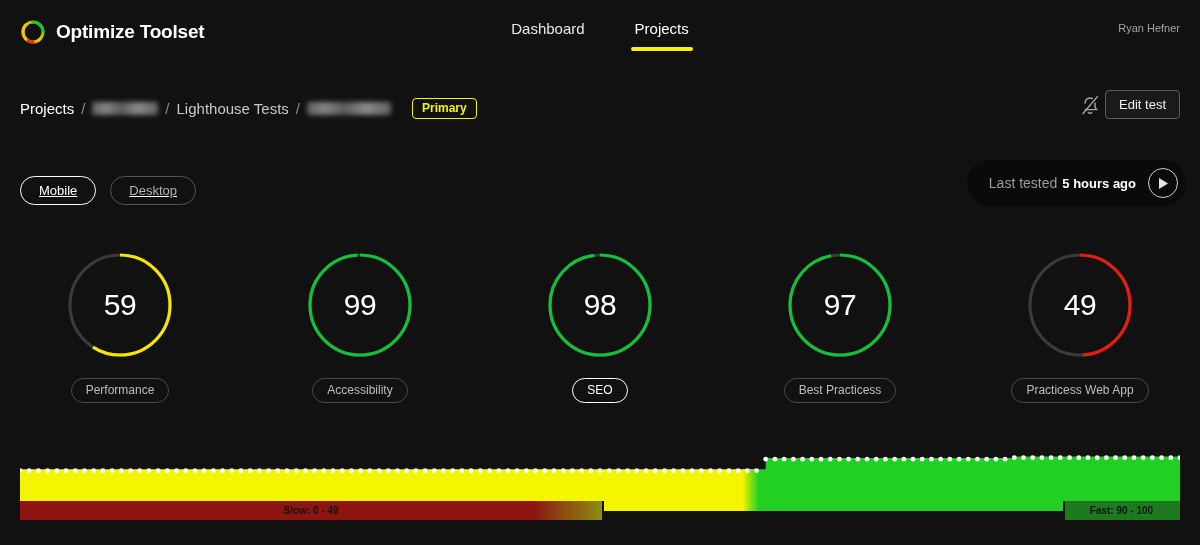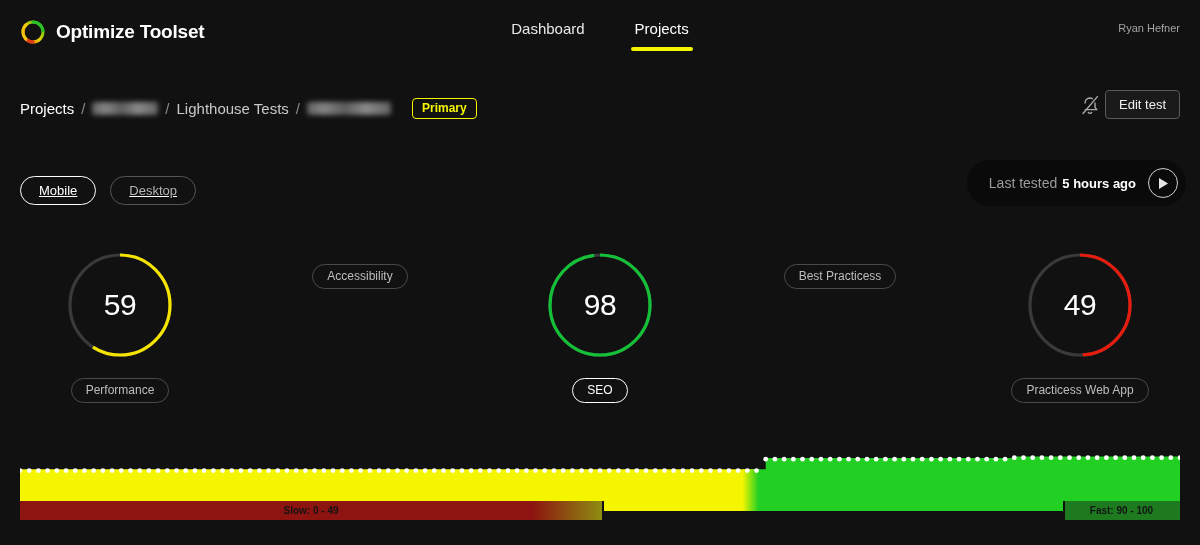--- a/index.html
+++ b/index.html
@@ -187,35 +187,49 @@
         <svg class="ring-svg" viewBox="0 0 114 114">
           <circle cx="57" cy="57" r="50" fill="none" stroke="#3a3a3a" stroke-width="3.2"></circle>
           <circle class="arc" cx="57" cy="57" r="50" fill="none" stroke="#f5e400" stroke-width="3.2" stroke-linecap="butt" transform="rotate(-90 57 57)" stroke-dasharray="185.35 314.16"></circle>
         </svg>
         <div class="ring-value">59</div>
       </div>
       <div class="gauge-label dim">Performance</div>
     </div>
 
     <div class="gauge-cell">
+      <div class="ring-wrap">
+        <svg class="ring-svg" viewBox="0 0 114 114">
+          <circle cx="57" cy="57" r="50" fill="none" stroke="#3a3a3a" stroke-width="3.2"></circle>
+          <circle class="arc" cx="57" cy="57" r="50" fill="none" stroke="#15c039" stroke-width="3.2" stroke-linecap="butt" transform="rotate(-90 57 57)" stroke-dasharray="311.02 314.16"></circle>
+        </svg>
+        <div class="ring-value">99</div>
+      </div>
       <div class="gauge-label dim">Accessibility</div>
     </div>
 
     <div class="gauge-cell">
       <div class="ring-wrap">
         <svg class="ring-svg" viewBox="0 0 114 114">
           <circle cx="57" cy="57" r="50" fill="none" stroke="#3a3a3a" stroke-width="3.2"></circle>
           <circle class="arc" cx="57" cy="57" r="50" fill="none" stroke="#15c039" stroke-width="3.2" stroke-linecap="butt" transform="rotate(-90 57 57)" stroke-dasharray="307.88 314.16"></circle>
         </svg>
         <div class="ring-value">98</div>
       </div>
       <div class="gauge-label active">SEO</div>
     </div>
 
     <div class="gauge-cell">
+      <div class="ring-wrap">
+        <svg class="ring-svg" viewBox="0 0 114 114">
+          <circle cx="57" cy="57" r="50" fill="none" stroke="#3a3a3a" stroke-width="3.2"></circle>
+          <circle class="arc" cx="57" cy="57" r="50" fill="none" stroke="#15c039" stroke-width="3.2" stroke-linecap="butt" transform="rotate(-90 57 57)" stroke-dasharray="304.73 314.16"></circle>
+        </svg>
+        <div class="ring-value">97</div>
+      </div>
       <div class="gauge-label dim">Best Practicess</div>
     </div>
 
     <div class="gauge-cell">
       <div class="ring-wrap">
         <svg class="ring-svg" viewBox="0 0 114 114">
           <circle cx="57" cy="57" r="50" fill="none" stroke="#3a3a3a" stroke-width="3.2"></circle>
           <circle class="arc" cx="57" cy="57" r="50" fill="none" stroke="#e81c0e" stroke-width="3.2" stroke-linecap="butt" transform="rotate(-90 57 57)" stroke-dasharray="153.94 314.16"></circle>
         </svg>
         <div class="ring-value">49</div>

